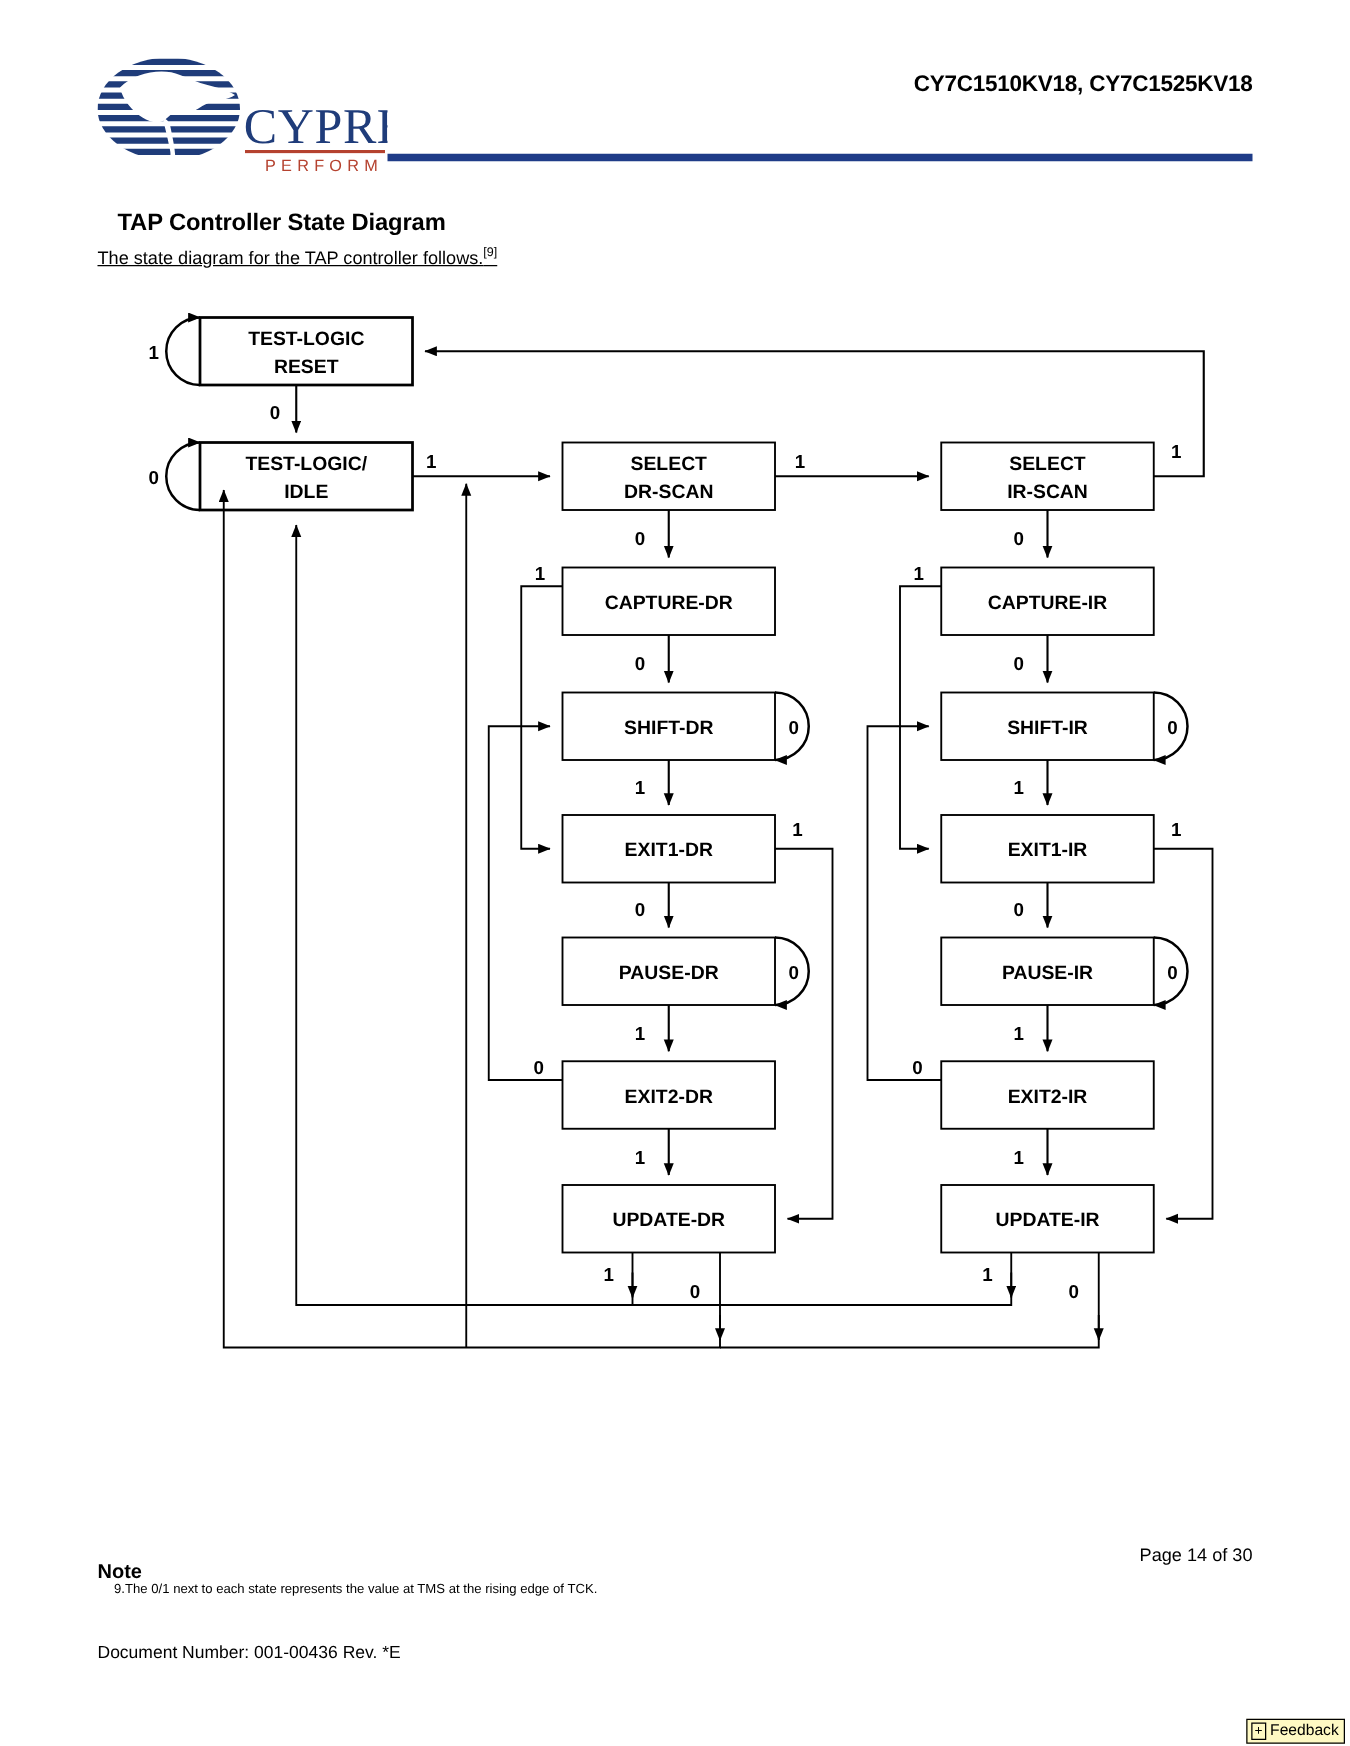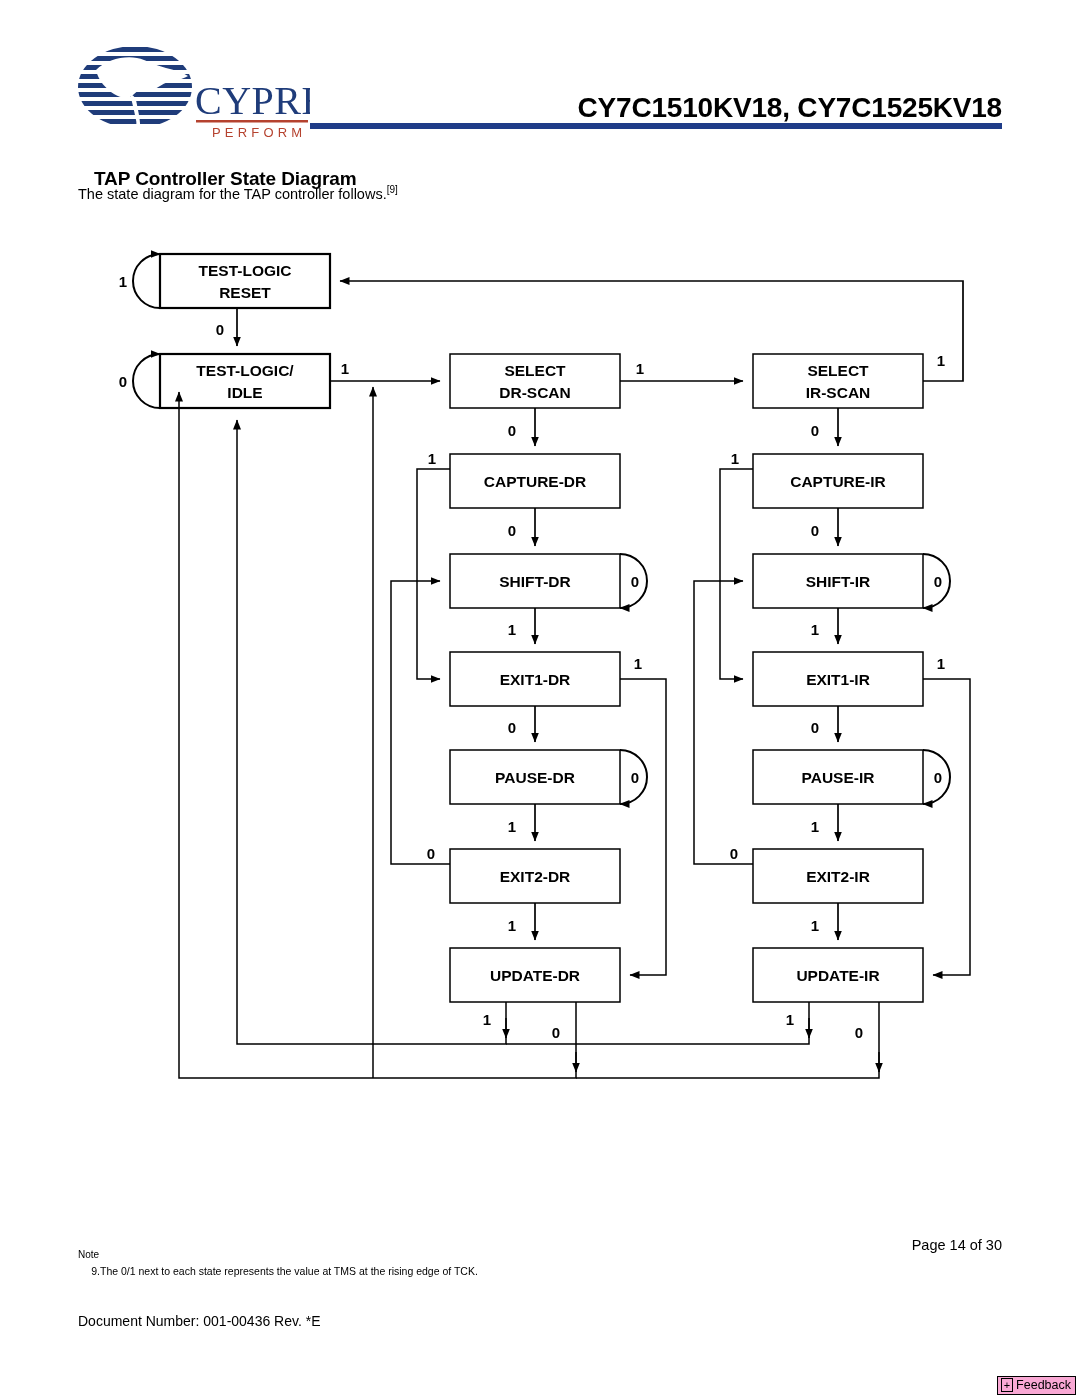--- a/index.html
+++ b/index.html
@@ -8,41 +8,41 @@
     font-family:"Liberation Sans", sans-serif;
     color:#000;position:relative;overflow:hidden;
   }
   .page{position:relative;width:1080px;height:1397px;}
 
   
   .header{position:absolute;left:0;top:0;width:1080px;height:150px;}
   .logo{position:absolute;left:78px;top:42px;width:232px;height:98px;}
   .logo svg{display:block;}
   .part-lines{position:absolute;right:78px;top:52px;text-align:right;}
-  .part-line{font-size:28px;font-weight:bold;letter-spacing:-0.2px;line-height:31px;white-space:nowrap;margin-top:40px;}
+  .part-line{font-size:18px;font-weight:bold;letter-spacing:-0.2px;line-height:31px;white-space:nowrap;}
   .hr-blue{position:absolute;left:310px;top:123px;width:692px;height:6px;background:#1F3C88;}
 
   
   .sec-title{position:absolute;left:78px;top:168px;font-size:19px;font-weight:bold;letter-spacing:-0.1px;margin-left:16px;}
-  .sec-sub{position:absolute;left:78px;top:184px;font-size:14.5px;}
+  .sec-sub{position:absolute;left:78px;top:197px;font-size:14.5px;text-decoration:underline;}
   .sup{font-size:10px;vertical-align:super;}
 
   
   .diagram{position:absolute;left:0;top:232px;width:1080px;height:880px;}
   .diagram svg{display:block;}
 
   
-  .note-hdr{position:absolute;left:78px;top:1249px;font-size:10px;font-weight:normal;}
+  .note-hdr{position:absolute;left:78px;top:1249px;font-size:16px;font-weight:bold;}
   .note-1{position:absolute;left:78px;top:1265px;font-size:10.5px;white-space:nowrap;text-align:right;}
   .note-num{display:inline-block;width:22px;}
   .doc-num{position:absolute;left:78px;top:1313px;font-size:14px;}
   .page-num{position:absolute;right:78px;top:1237px;font-size:14.5px;}
   .feedback{
     position:absolute;right:4px;bottom:2px;
-    border:1.5px solid #000;background:#f9a8d4;
+    border:1.5px solid #000;background:#fef9c3;
     font-size:12.5px;padding:1px 4px 2px 3px;line-height:14px;white-space:nowrap;
   }
   .fb-plus{border:1.5px solid #000;padding:0 2px;margin-right:3px;font-size:11px;}
 </style>
 </head>
 <body>
 
 <div class="page">
 
   <div class="header">

